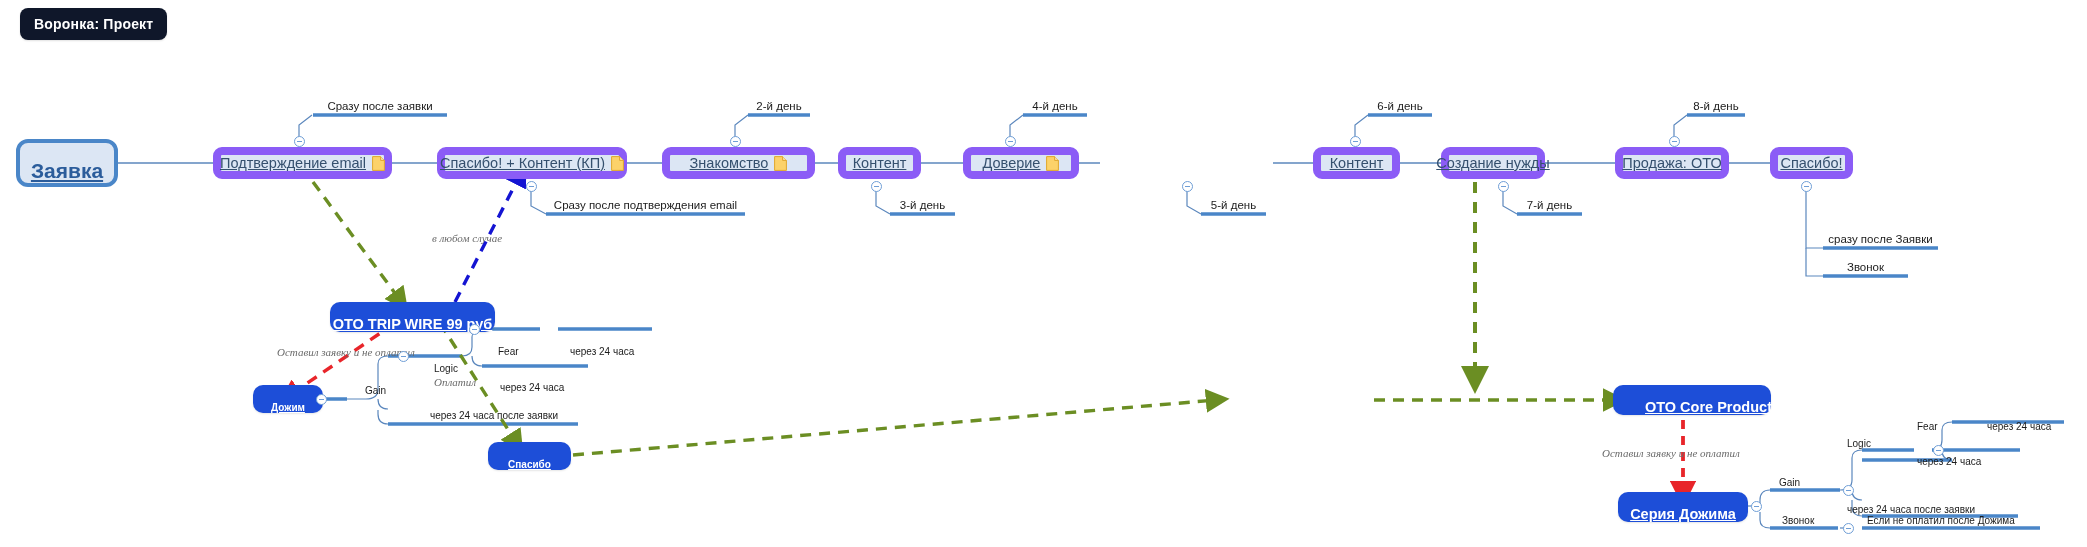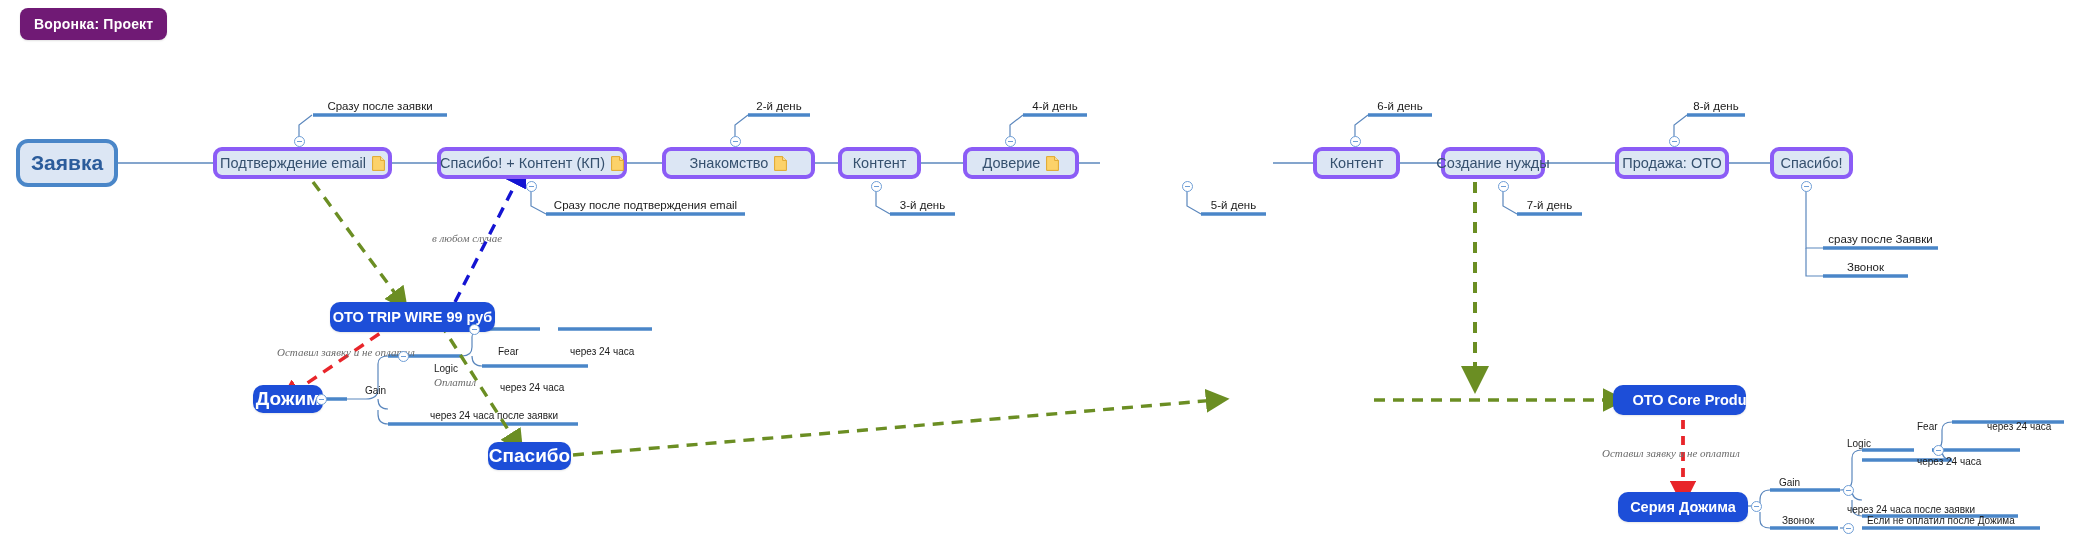--- a/index.html
+++ b/index.html
@@ -7,67 +7,68 @@
     width:2087px;height:547px;position:relative;overflow:hidden;
     font-family:"Liberation Sans","DejaVu Sans",sans-serif;
     -webkit-font-smoothing:antialiased;
   }
   #canvas{position:absolute;left:0;top:0;width:2087px;height:547px;}
   svg.wires{position:absolute;left:0;top:0;width:2087px;height:547px;pointer-events:none;}
 
   
   .title-badge{
     position:absolute;left:20px;top:8px;
-    background:#701a75;color:#ffffff;
+    background:#0f172a;color:#ffffff;
     border-radius:8px;
     padding:8px 14px;
     font-size:14px;font-weight:bold;
     letter-spacing:.2px;
     white-space:nowrap;
     box-shadow:0 1px 2px rgba(0,0,0,.12);
   }
 
   
   .node{
     position:absolute;
     box-sizing:border-box;
-    display:flex;align-items:center;justify-content:center;
-    white-space:nowrap;
+    display:flex;align-items:flex-end;justify-content:center;
+    white-space:nowrap;
+    text-decoration:underline;
   }
   
   .n-root{
     background:#dce6f4;
     border:4px solid #4a86c8;
     border-radius:12px;
     color:#2b5c9b;
     font-size:21px;font-weight:bold;
     height:48px;
   }
   
   .n-step{
     background:#dce6f4;
-    border:4px solid #8b5cf6;
+    border:8px solid #8b5cf6;
     border-radius:9px;
     color:#35506e;
     font-size:14.5px;
     height:32px;
     padding:0 11px;
     gap:6px;
   }
   
   .n-fill{
     background:#1d4ed8;
     border-radius:10px;
     color:#ffffff;
     font-size:14.5px;font-weight:bold;
     height:30px;
     padding:0 14px;
     box-shadow:0 1px 2px rgba(0,0,0,.10);
   }
-  .n-fill.small{font-size:19px;height:28px;}
+  .n-fill.small{font-size:10px;height:28px;}
 
   .doc-icon{
     display:inline-block;width:13px;height:15px;flex:none;position:relative;
   }
 
   
   .ann{
     position:absolute;
     font-size:11.5px;
     color:#1b1b1b;
@@ -319,21 +320,21 @@
   <div class="leaf" style="left:498px;top:345px;">Fear</div>
   <div class="leaf" style="left:570px;top:345px;">через 24 часа</div>
   <div class="leaf" style="left:500px;top:381px;">через 24 часа</div>
   <div class="leaf" style="left:430px;top:409px;">через 24 часа после заявки</div>
 
   <div class="node n-fill small" style="left:488px;top:442px;width:83px;">
     <span>Спасибо</span>
   </div>
 
 
-  <div class="node n-fill" style="left:1613px;top:385px;width:133px;padding-left:47px;">
+  <div class="node n-fill" style="left:1613px;top:385px;width:158px;padding-left:47px;">
     <span>ОТО Core Product</span>
   </div>
   <div class="cond" style="left:1602px;top:447px;">Оставил заявку и не оплатил</div>
 
   <div class="node n-fill" style="left:1618px;top:492px;width:130px;">
     <span>Серия Дожима</span>
   </div>
   <span class="collapse" style="left:1751px;top:501px;"></span>
   <span class="collapse" style="left:1843px;top:485px;"></span>
   <span class="collapse" style="left:1933px;top:445px;"></span>

